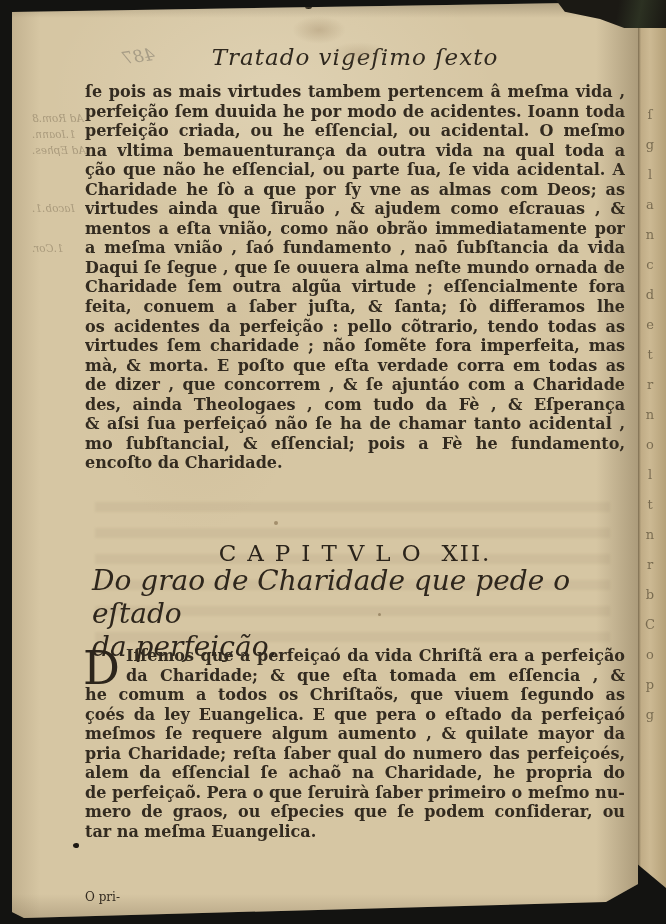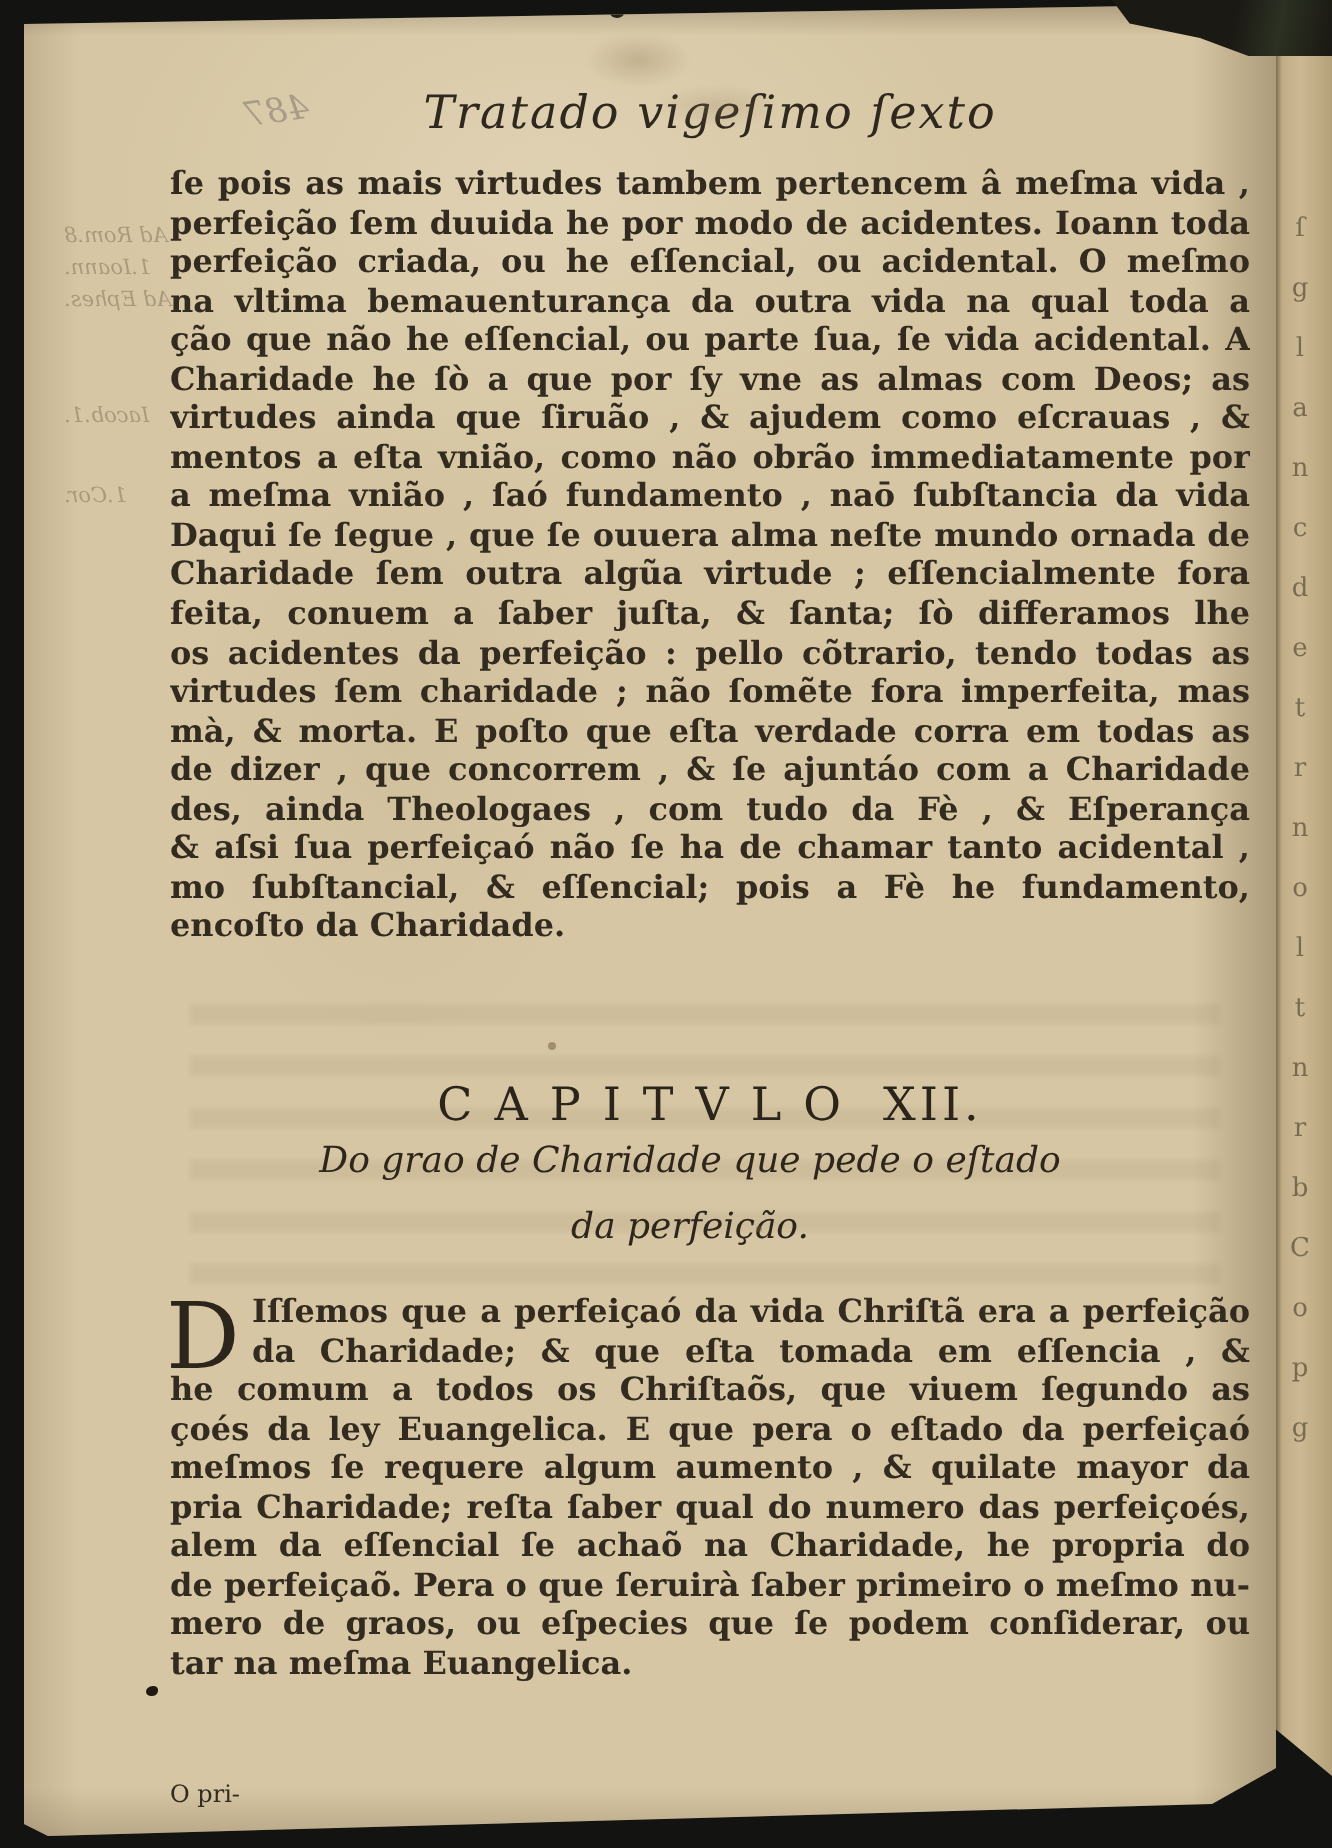--- a/index.html
+++ b/index.html
@@ -69,22 +69,22 @@
     position:absolute;left:73px;top:645px;
     font-size:46px;line-height:42px;color:#2c251b;
   }
   .chapter-heading{
     position:absolute;left:75px;top:538px;width:540px;
     text-align:center;color:#2b241b;font-size:23px;
   }
   .chapter-heading .chword{letter-spacing:11px;}
   .chapter-heading .chnum{letter-spacing:2px;margin-left:10px;}
   .subtitle{
-    position:absolute;left:65px;top:562px;width:540px;
-    text-align:center;font-style:italic;font-size:18px;line-height:33px;
+    position:absolute;left:82px;top:562px;width:540px;
+    text-align:left;font-style:italic;font-size:28px;line-height:33px;
     color:#2e261c;
   }
   .catchword{
     position:absolute;left:75px;top:888px;width:478px;
     text-align:left;font-size:12px;color:#332b20;
   }
 
   
   .hw-num{
     position:absolute;left:112px;top:44px;

